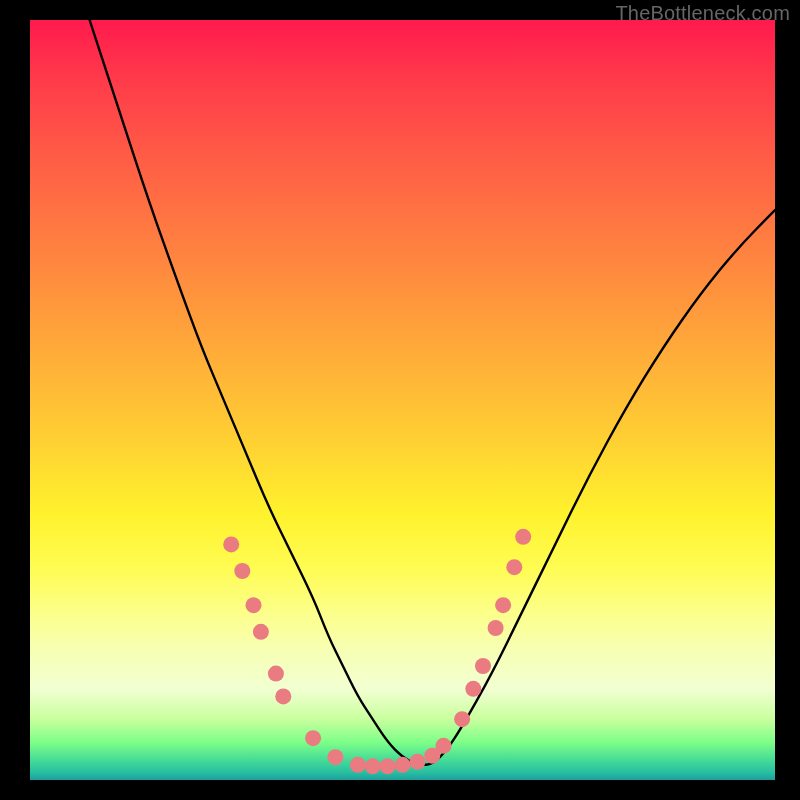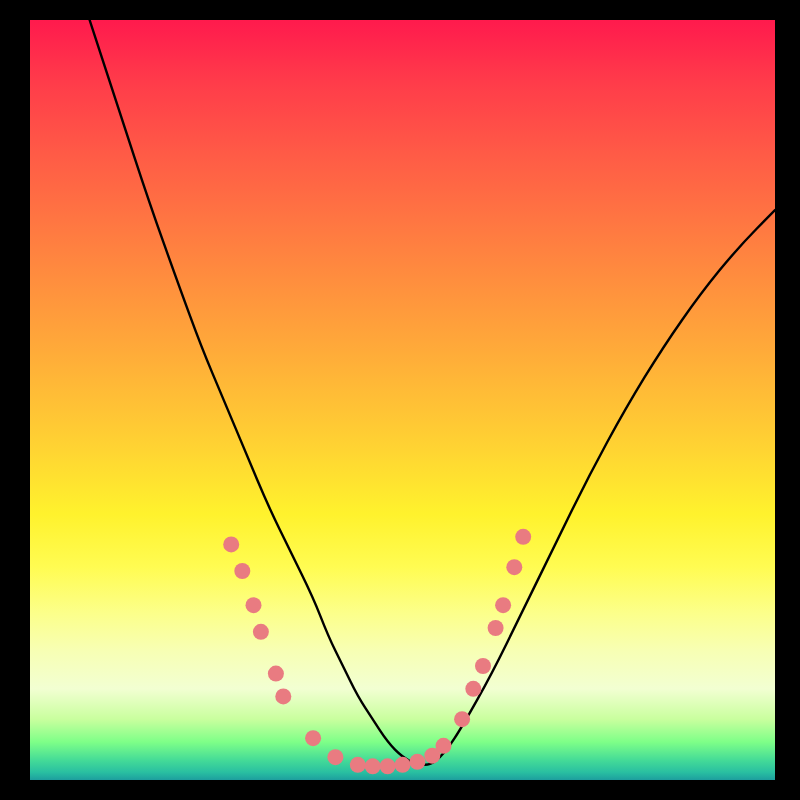--- a/index.html
+++ b/index.html
@@ -90,13 +90,14 @@
           <circle cx="432.1" cy="699.2" r="8" fill="#e97b81"></circle>
           <circle cx="443.3" cy="668.8" r="8" fill="#e97b81"></circle>
           <circle cx="453.0" cy="646.0" r="8" fill="#e97b81"></circle>
           <circle cx="465.6" cy="608.0" r="8" fill="#e97b81"></circle>
           <circle cx="473.1" cy="585.2" r="8" fill="#e97b81"></circle>
           <circle cx="484.3" cy="547.2" r="8" fill="#e97b81"></circle>
           <circle cx="493.2" cy="516.8" r="8" fill="#e97b81"></circle>
         </g>
     </svg>
   </div>
+  <div class="watermark">TheBottleneck.com</div>
 </div>
 
 </body></html>

